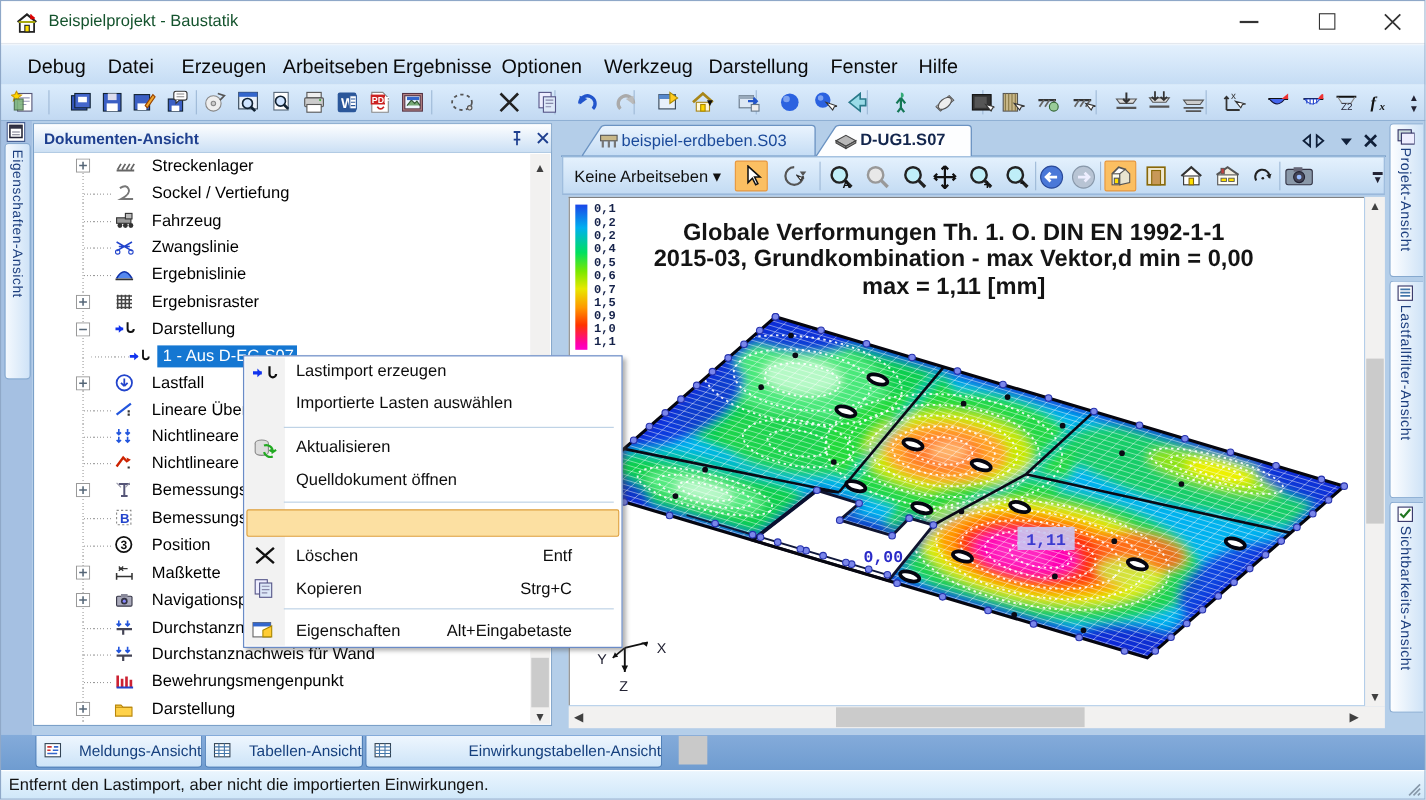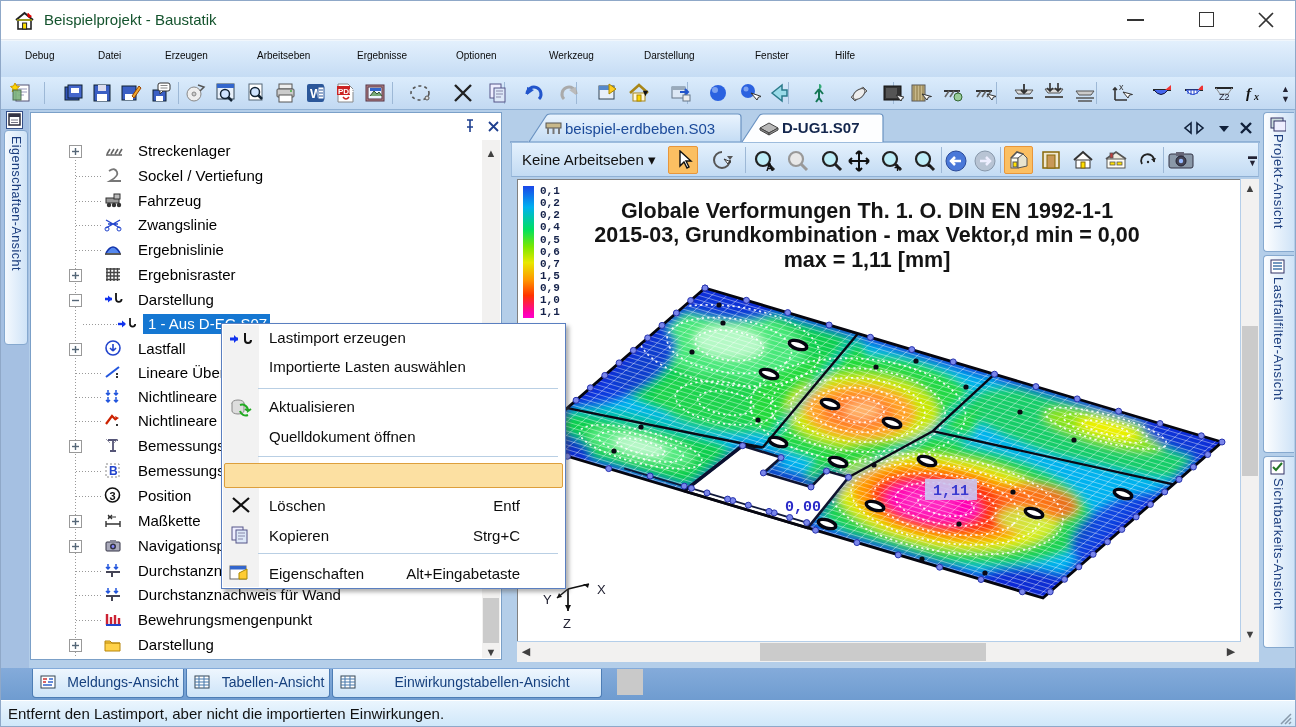--- a/index.html
+++ b/index.html
@@ -1,32 +1,32 @@
 <!DOCTYPE html>
 <html><head><meta charset="utf-8"><style>
 *{margin:0;padding:0;box-sizing:border-box}
 body{width:1296px;height:727px;font-family:"Liberation Sans",sans-serif;overflow:hidden;position:relative;background:#fff}
 .abs{position:absolute}
 .titlebar{left:0;top:0;width:1296px;height:40px;background:#fff;border-bottom:1px solid #e4e8ee}
 .menubar{left:0;top:40px;width:1296px;height:37px;background:linear-gradient(#e3f0fd,#c5dcf4);border-top:1px solid #f0f6fc}
-.menubar span{position:absolute;top:9px;font-size:10px;color:#0a0a0a}
+.menubar span{position:absolute;top:9px;font-size:18px;color:#0a0a0a}
 .toolbar{left:0;top:77px;width:1296px;height:33px;background:linear-gradient(#dbecfc,#c2d9f2);border-bottom:1px solid #8fb0d4}
 .mainbg{left:0;top:110px;width:1296px;height:558px;background:#b4cee9}
 .bottomband{left:0;top:668px;width:1296px;height:32px;background:linear-gradient(#89b0dd,#6f9cd0)}
 .statusbar{left:0;top:700px;width:1296px;height:27px;background:linear-gradient(#eaf5fe,#cfe7f9);border-top:1px solid #fff}
 .panel{left:30px;top:112px;width:472px;height:548px;border:1px solid #7ba0c8;background:#fff}
 .panelhdr{left:0;top:0;width:470px;height:26px;background:linear-gradient(#fdfeff,#cce0f5);border-bottom:1px solid #aac6e2;color:#1e3f8f;font-weight:bold;font-size:14px;line-height:26px;padding-left:9px}
 .tree{left:1px;top:27px;width:450px;height:518px;background:#fff;overflow:hidden}
 .trow{position:absolute;font-size:15px;color:#000;white-space:nowrap}
 .vtabL{left:4px;top:130px;width:24px;height:215px;background:linear-gradient(90deg,#f4f9fe,#cfe3f7);border:1px solid #86a9cf;border-radius:4px}
 .vtext{writing-mode:vertical-rl;font-size:13px;color:#1c3e7e;letter-spacing:0.5px}
 .vtabR{position:absolute;width:31px;background:linear-gradient(90deg,#fdfeff,#cfe3f7);border:1px solid #86a9cf;border-right:none;border-radius:4px 0 0 4px}
 .toolbar2{left:511px;top:142px;width:748px;height:35px;background:linear-gradient(#e4f1fd,#c3dbf3);border:1px solid #9dbcdd;border-bottom:1px solid #8fb0d4}
 .canvas{left:517px;top:179px;width:723px;height:462px;background:#fff;border-left:1px solid #808080;border-top:1px solid #808080}
-.btab{position:absolute;top:669px;height:29px;background:linear-gradient(#eef6fe,#cde4f8);border:1px solid #4d7db5;border-top:none;border-radius:0 0 4px 4px;color:#16407e;font-size:14px;line-height:27px;text-align:center;padding-left:30px}
+.btab{position:absolute;top:669px;height:29px;background:linear-gradient(#eef6fe,#cde4f8);border:1px solid #4d7db5;border-top:none;border-radius:0 0 4px 4px;color:#16407e;font-size:14px;line-height:27px;text-align:right;padding-left:30px}
 .menu{left:221px;top:323px;width:345px;height:266px;background:#fff;border:1px solid #5a7fc0;box-shadow:3px 3px 4px rgba(80,80,80,0.45)}
 .mitem{position:absolute;left:47px;font-size:15px;color:#0d0d0d;white-space:nowrap}
 .mshort{position:absolute;font-size:15px;color:#0d0d0d}
 .msep{position:absolute;left:36px;width:300px;height:1px;background:#b9cfe4}
 .scrollv{background:#f2f1f0}
 .thumb{background:#cbcbcb}
 .arrowglyph{font-size:11px;color:#404040;text-align:center}
 </style></head><body>
 <div class="abs titlebar"></div>
 <div class="abs" style="left:14px;top:11px"><svg width="21" height="20" viewBox="0 0 21 20" style="">
@@ -254,20 +254,21 @@
 <div class="abs mainbg"></div>
 <div class="abs" style="left:0;top:110px;width:29px;height:558px;background:#a5c0e2"></div>
 <div class="abs vtabL"></div>
 <div class="abs" style="left:6px;top:111px;width:17px;height:18px;background:#fff;border:1px solid #334e88"><svg width="15" height="16" viewBox="0 0 15 16" style="">
       <rect x="2" y="2" width="11" height="11" fill="#fff" stroke="#223" stroke-width="1.4"></rect>
       <rect x="2" y="2" width="11" height="3" fill="#334"></rect>
       <path d="M4 8 h7 M4 10.5 h7" stroke="#778" stroke-width="1"></path>
     </svg></div>
 <div class="abs vtext" style="left:9px;top:136px;font-size:12.5px">Eigenschaften-Ansicht</div>
 <div class="abs panel">
+    <div class="abs panelhdr">Dokumenten-Ansicht</div>
     <div class="abs" style="left:432px;top:5px"><svg width="14" height="16" viewBox="0 0 14 16" style="">
         <path d="M7 2 v7 M4 2 h6 M4 9 h6 M7 9 v5" stroke="#1e3f8f" stroke-width="1.6" fill="none"></path>
       </svg></div>
     <div class="abs" style="left:456px;top:6px"><svg width="13" height="13" viewBox="0 0 13 13" style="">
         <path d="M2 2 L11 11 M11 2 L2 11" stroke="#1e3f8f" stroke-width="1.8"></path>
       </svg></div>
     <div class="abs tree">
       <div class="abs" style="left:43px;top:8px;width:1px;height:515px;background-image:repeating-linear-gradient(#999 0 1px,transparent 1px 3px)"></div>
       <div class="abs" style="left:37px;top:4px"><svg width="13" height="13" viewBox="0 0 13 13" style="">
           <rect x="0.5" y="0.5" width="12" height="12" fill="#fff" stroke="#999"></rect>

